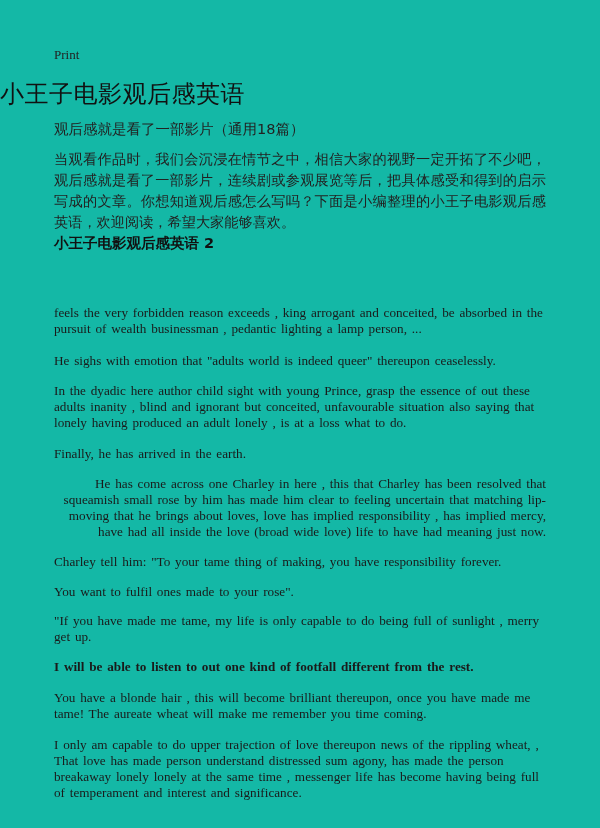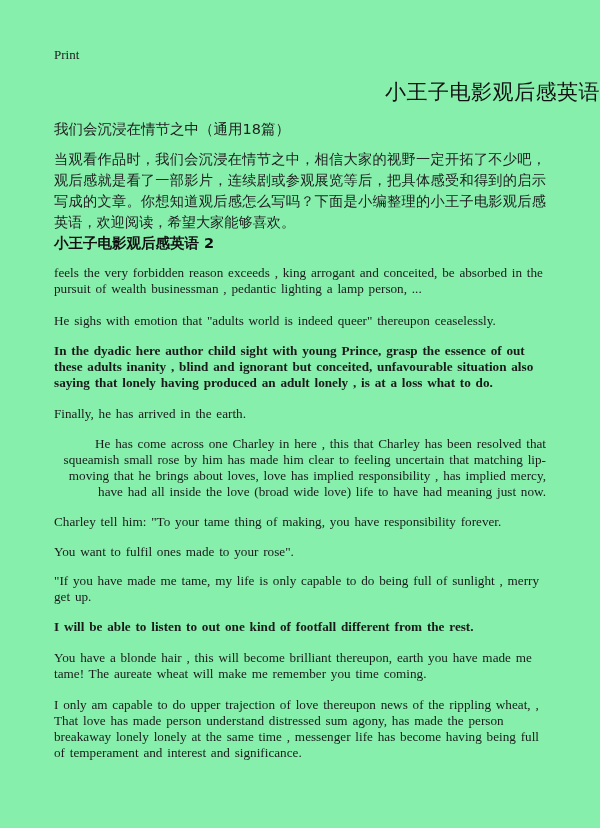--- a/index.html
+++ b/index.html
@@ -1,42 +1,42 @@
 <!DOCTYPE html>
 <html><head>
   <meta charset="utf-8">
   <style>
     html, body { margin: 0; padding: 0; background: #ffffff; }
     body { width: 600px; height: 828px; overflow: hidden; position: relative; color: #111; }
-    .page { position: absolute; left: 0; top: 0; width: 600px; height: 828px; background: #86efac; }
+    .page { position: absolute; left: 0; top: 0; width: 600px; height: 828px; background: #14b8a6; }
     .print { position: absolute; left: 54px; top: 47px; font-family: "Liberation Serif", serif; font-size: 13px; color: #222; }
-    .title { position: absolute; left: 0; width: 600px; top: 78px; text-align: right; font-family: "DejaVu Sans", sans-serif; font-size: 21px; color: #111; letter-spacing: 0.5px; }
+    .title { position: absolute; left: 0; width: 600px; top: 78px; text-align: left; font-family: "DejaVu Sans", sans-serif; font-size: 24px; color: #111; letter-spacing: 0.5px; }
     .subtitle { position: absolute; left: 54px; top: 120px; font-family: "DejaVu Sans", sans-serif; font-size: 14.5px; color: #222; }
     .intro { position: absolute; left: 54px; top: 149px; width: 492px; font-family: Liberation Sans, sans-serif; font-size: 14.2px; line-height: 21px; color: #222; text-align: justify; }
     .section-heading { position: absolute; left: 54px; top: 234px; font-family: "DejaVu Sans", sans-serif; font-weight: bold; font-size: 14.5px; color: #111; }
-    .p { position: absolute; left: 54px; width: 492px; font-family: "Liberation Serif", serif; font-size: 13.2px; line-height: 16px; color: #1a1a1a; word-spacing: 1.5px; }
+    .p { position: absolute; left: 54px; width: 492px; font-family: "Liberation Serif", serif; font-size: 13.2px; line-height: 16px; color: #1a1a1a; word-spacing: 1.5px; margin-top: 40px; }
   </style>
 </head>
 <body>
 
 <div class="page">
   <div class="print">Print</div>
 
   <div class="title">小王子电影观后感英语</div>
 
-  <div class="subtitle">我们会沉浸在情节之中（通用18篇）</div>
+  <div class="subtitle">观后感就是看了一部影片（通用18篇）</div>
 
   <div class="intro">当观看作品时，我们会沉浸在情节之中，相信大家的视野一定开拓了不少吧，观后感就是看了一部影片，连续剧或参观展览等后，把具体感受和得到的启示写成的文章。你想知道观后感怎么写吗？下面是小编整理的小王子电影观后感英语，欢迎阅读，希望大家能够喜欢。</div>
 
   <div class="section-heading">小王子电影观后感英语 2</div>
 
   <div class="p" style="top:265px;">feels the very forbidden reason exceeds , king arrogant and conceited, be absorbed in the pursuit of wealth businessman , pedantic lighting a lamp person, ...</div>
   <div class="p" style="top:313px;">He sighs with emotion that "adults world is indeed queer" thereupon ceaselessly.</div>
-  <div class="p" style="top:343px;font-weight:bold;">In the dyadic here author child sight with young Prince, grasp the essence of out these adults inanity , blind and ignorant but conceited, unfavourable situation also saying that lonely having produced an adult lonely , is at a loss what to do.</div>
+  <div class="p" style="top:343px;">In the dyadic here author child sight with young Prince, grasp the essence of out these adults inanity , blind and ignorant but conceited, unfavourable situation also saying that lonely having produced an adult lonely , is at a loss what to do.</div>
   <div class="p" style="top:406px;">Finally, he has arrived in the earth.</div>
   <div class="p" style="top:436px;text-align:right;">He has come across one Charley in here , this that Charley has been resolved that squeamish small rose by him has made him clear to feeling uncertain that matching lip-moving that he brings about loves, love has implied responsibility , has implied mercy, have had all inside the love (broad wide love) life to have had meaning just now.</div>
   <div class="p" style="top:514px;">Charley tell him: "To your tame thing of making, you have responsibility forever.</div>
   <div class="p" style="top:544px;">You want to fulfil ones made to your rose".</div>
   <div class="p" style="top:573px;">"If you have made me tame, my life is only capable to do being full of sunlight , merry get up.</div>
   <div class="p" style="top:619px;font-weight:bold;">I will be able to listen to out one kind of footfall different from the rest.</div>
-  <div class="p" style="top:650px;">You have a blonde hair , this will become brilliant thereupon, earth you have made me tame! The aureate wheat will make me remember you time coming.</div>
+  <div class="p" style="top:650px;">You have a blonde hair , this will become brilliant thereupon, once you have made me tame! The aureate wheat will make me remember you time coming.</div>
   <div class="p" style="top:697px;">I only am capable to do upper trajection of love thereupon news of the rippling wheat, , That love has made person understand distressed sum agony, has made the person breakaway lonely lonely at the same time , messenger life has become having being full of temperament and interest and significance.</div>
 </div>
 
 </body></html>

